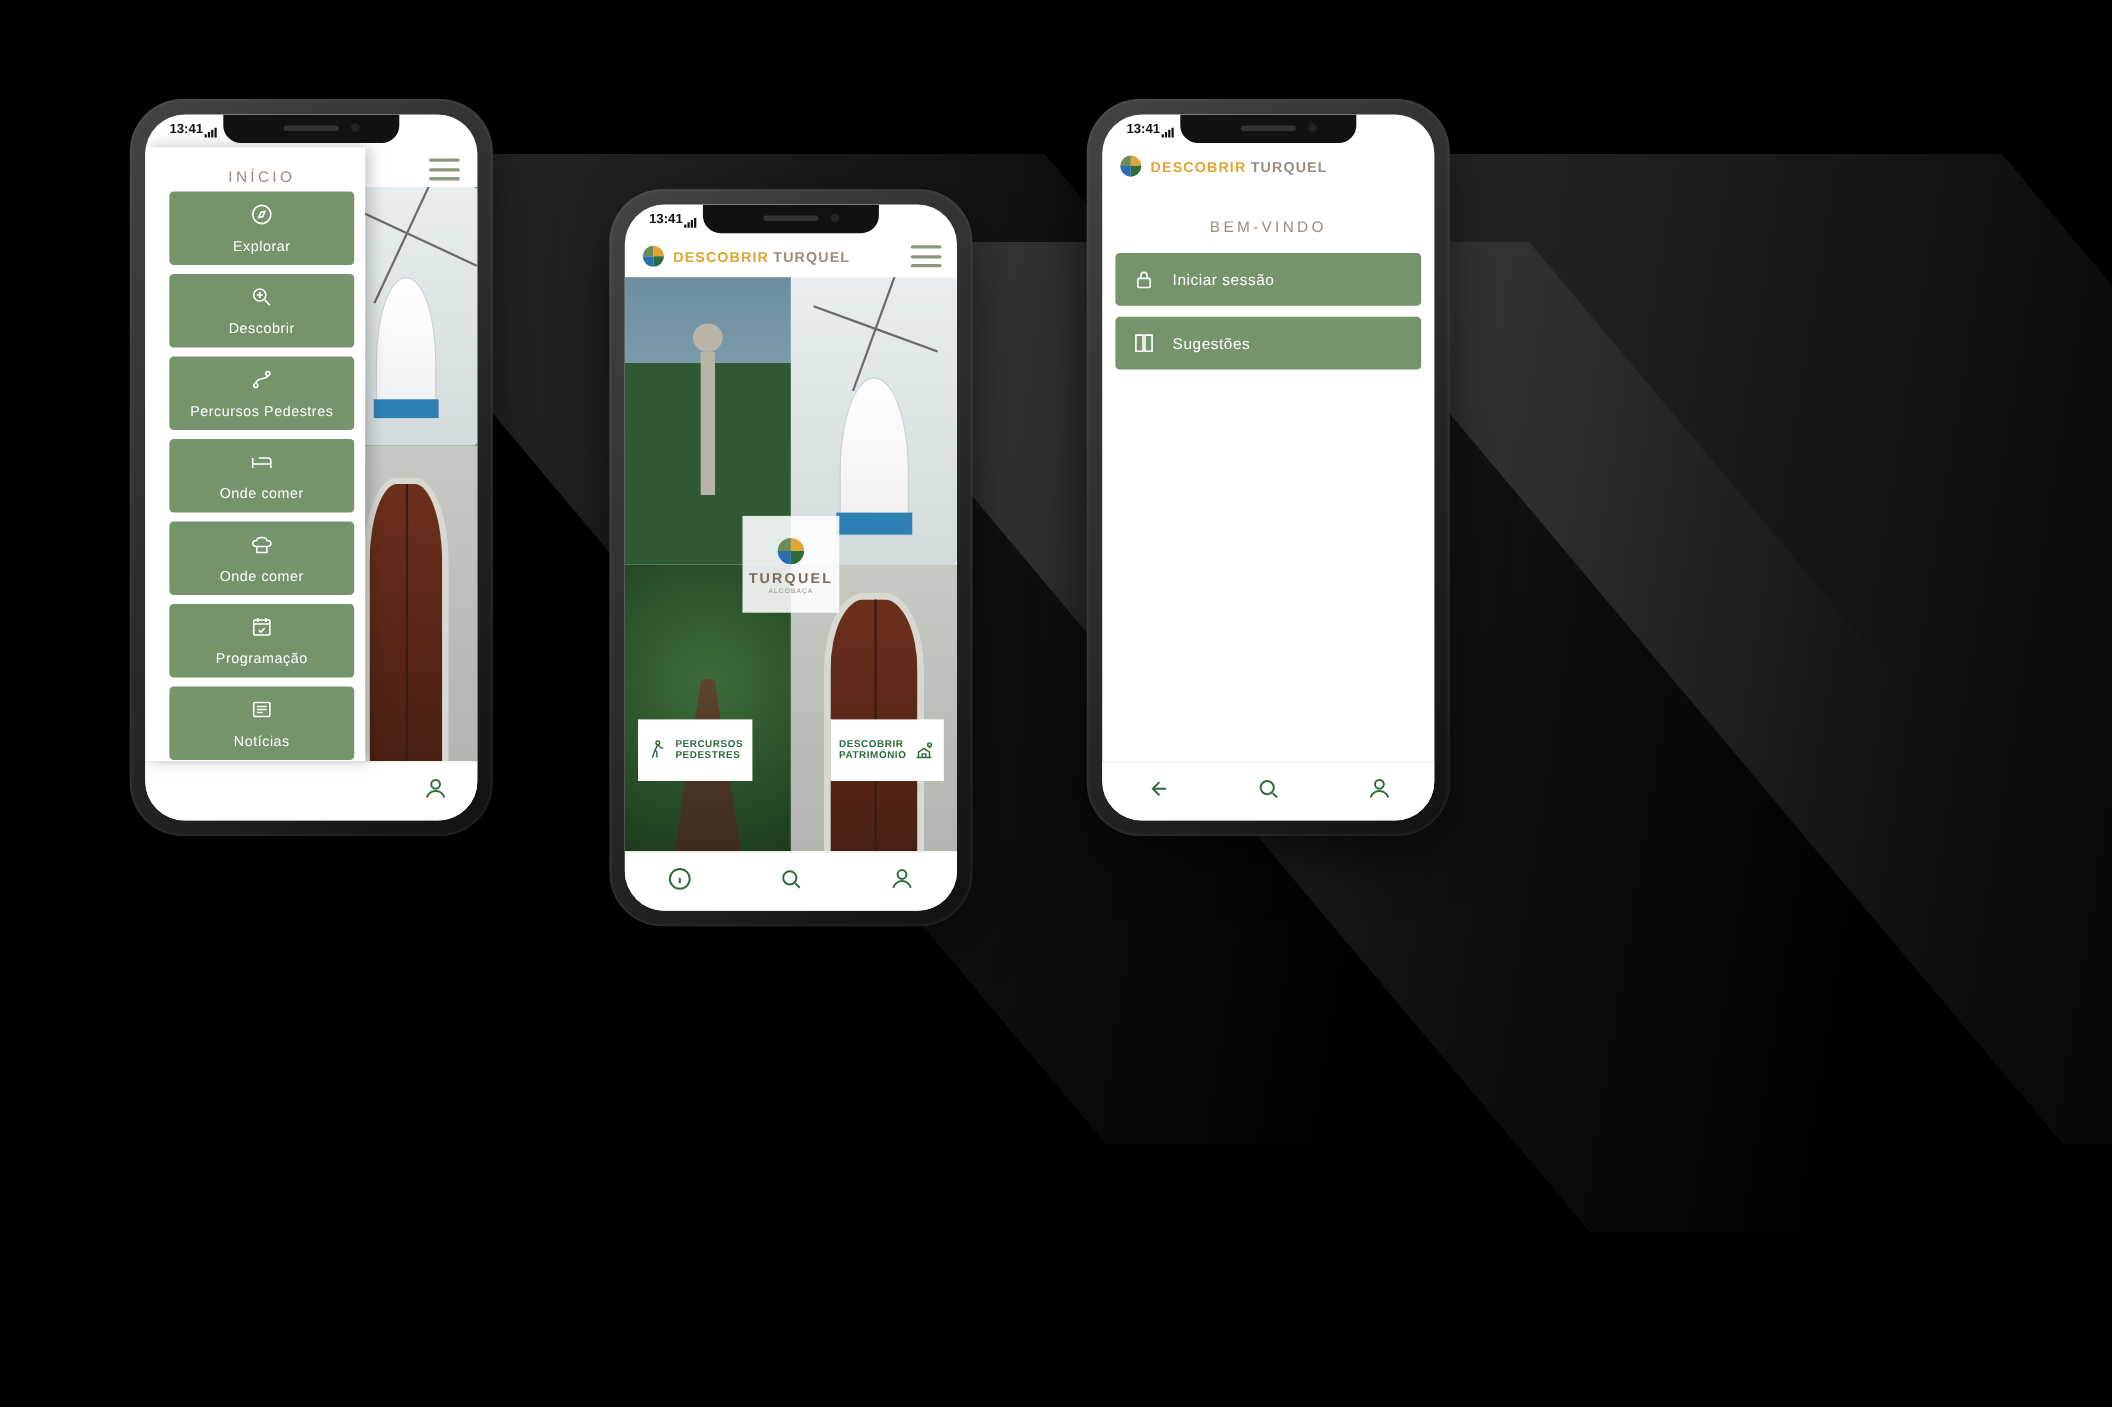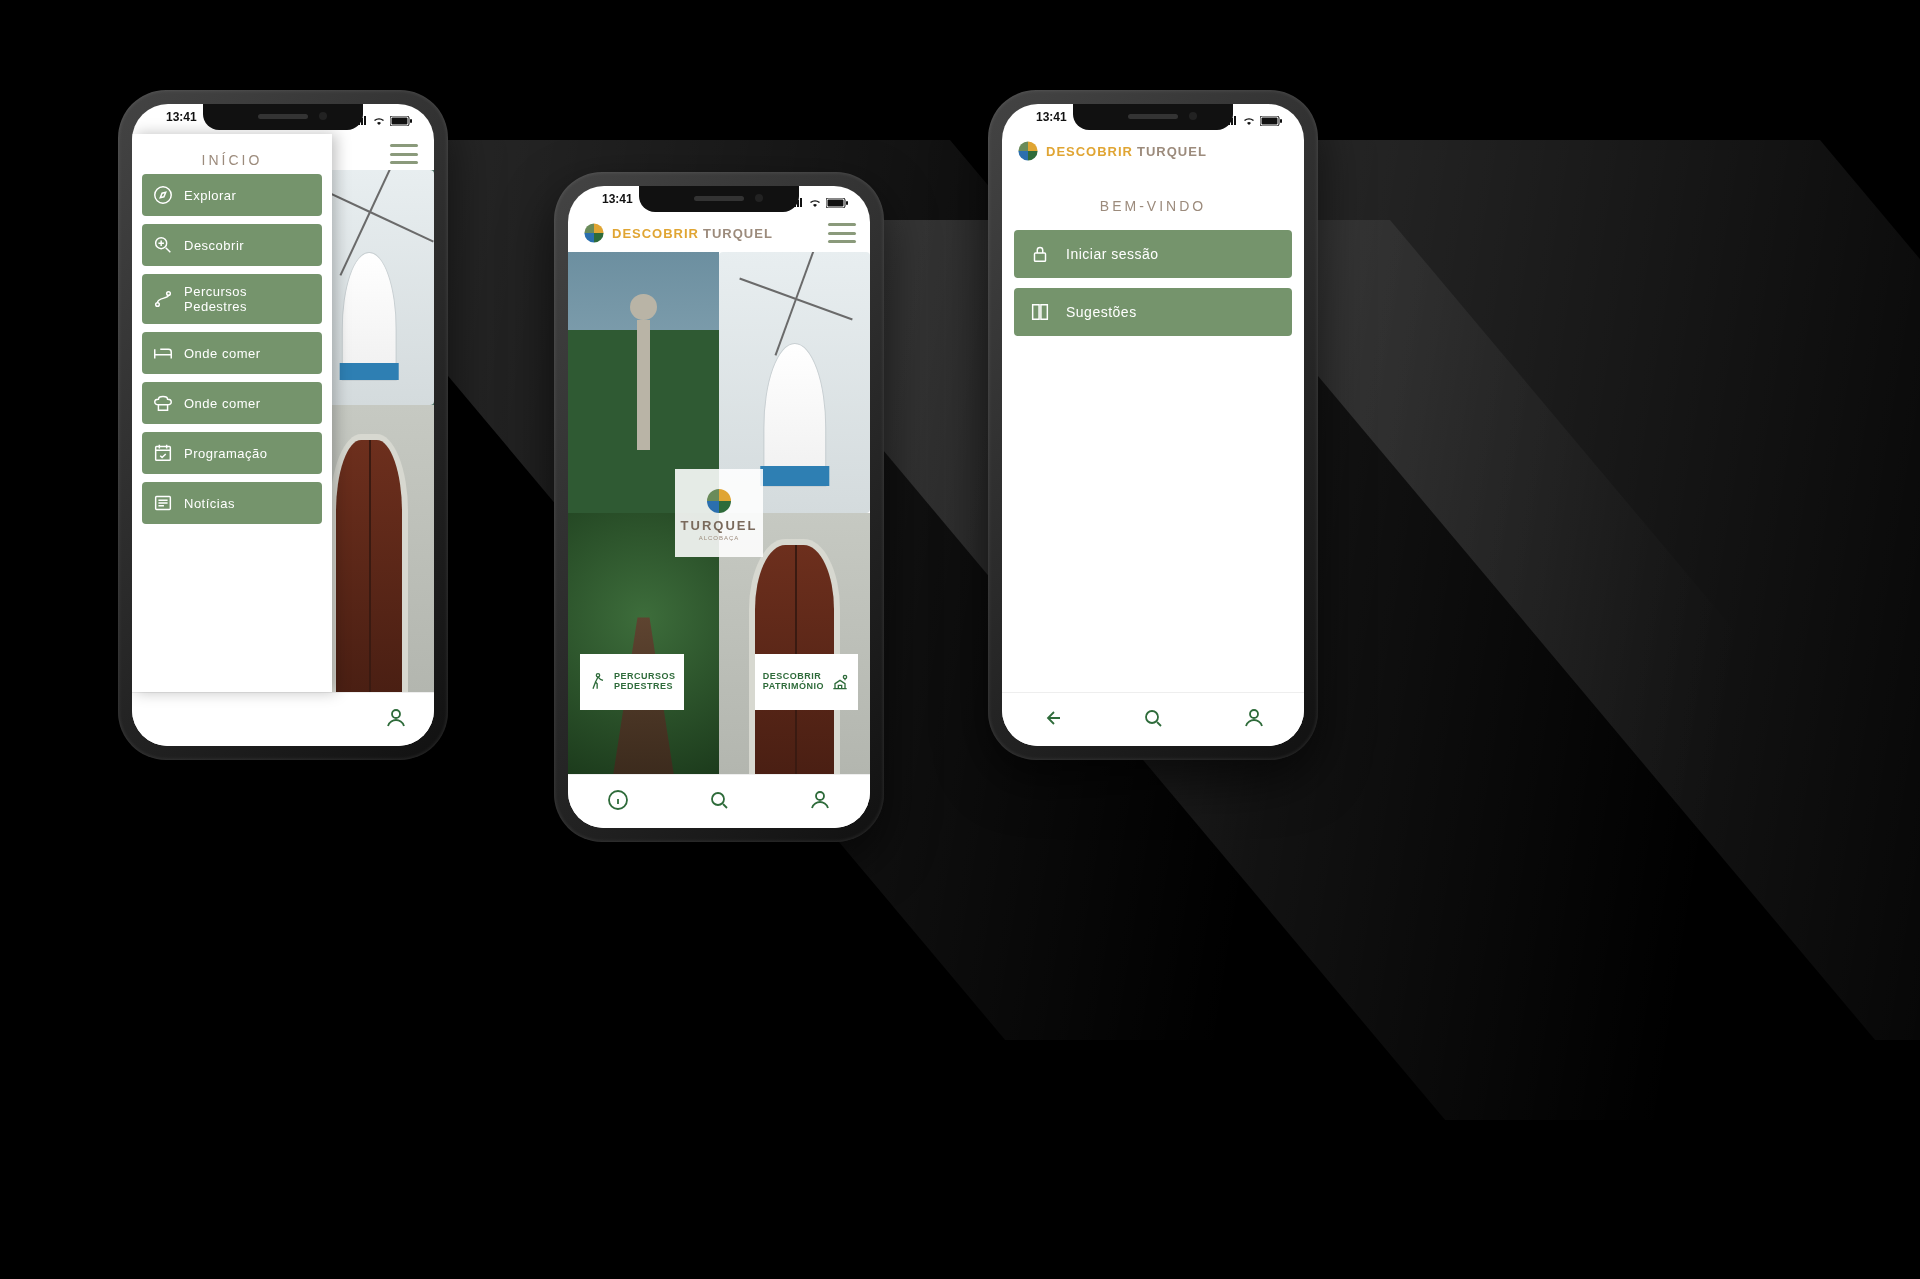--- a/index.html
+++ b/index.html
@@ -65,25 +65,24 @@
     right: 36px;
     top: 8px;
     width: 8px;
     height: 8px;
     border-radius: 50%;
     background: #222;
   }
   .statusbar {
     position: absolute;
     top: 6px;
-    left: 12px;
+    left: 0;
     right: 0;
     height: 22px;
     display: flex;
-    justify-content: space-between;
     padding: 0 22px;
     font-size: 12px;
     font-weight: 600;
     color: #111;
     z-index: 40;
   }
   .statusbar .right { display: flex; gap: 4px; align-items: center; }
   .statusbar svg { display: block; }
 
   
@@ -164,20 +163,21 @@
   .drawer-panel {
     position:absolute;
     top:30px;
     bottom:54px;
     left:0;
     width: 200px;
     background:#fff;
     box-shadow: 4px 0 14px rgba(0,0,0,.25);
     z-index: 20;
     padding-top: 8px;
+    padding-left: 12px;
   }
   .backdrop-img {
     position:absolute;
     top:66px;
     bottom:54px;
     right:0;
     width:130px;
     background: #547a6c;
     overflow:hidden;
   }
@@ -304,21 +304,21 @@
 
   .imgquad {
     position:absolute;
     top:66px;
     bottom:54px;
     left:0; right:0;
   }
 
   .drawer-panel .section-title { margin: 10px 0 6px; }
   .drawer-panel .menu-stack { padding: 0 10px; gap:8px; }
-  .drawer-panel .greenbtn { padding:10px 10px; gap:10px; font-size:13px;}
+  .drawer-panel .greenbtn { padding:10px 10px; gap:10px; font-size:13px;flex-direction:column;}
   .drawer-panel .greenbtn .icon{ width:22px; height:22px; flex:0 0 22px;}
 
 </style>
 </head>
 <body>
 
 <div class="stage">
 
   <div class="raysh" style="left:250px; top:140px; width:700px; height:900px;"></div>
   <div class="raysh" style="left:690px; top:220px; width:700px; height:900px;"></div>

